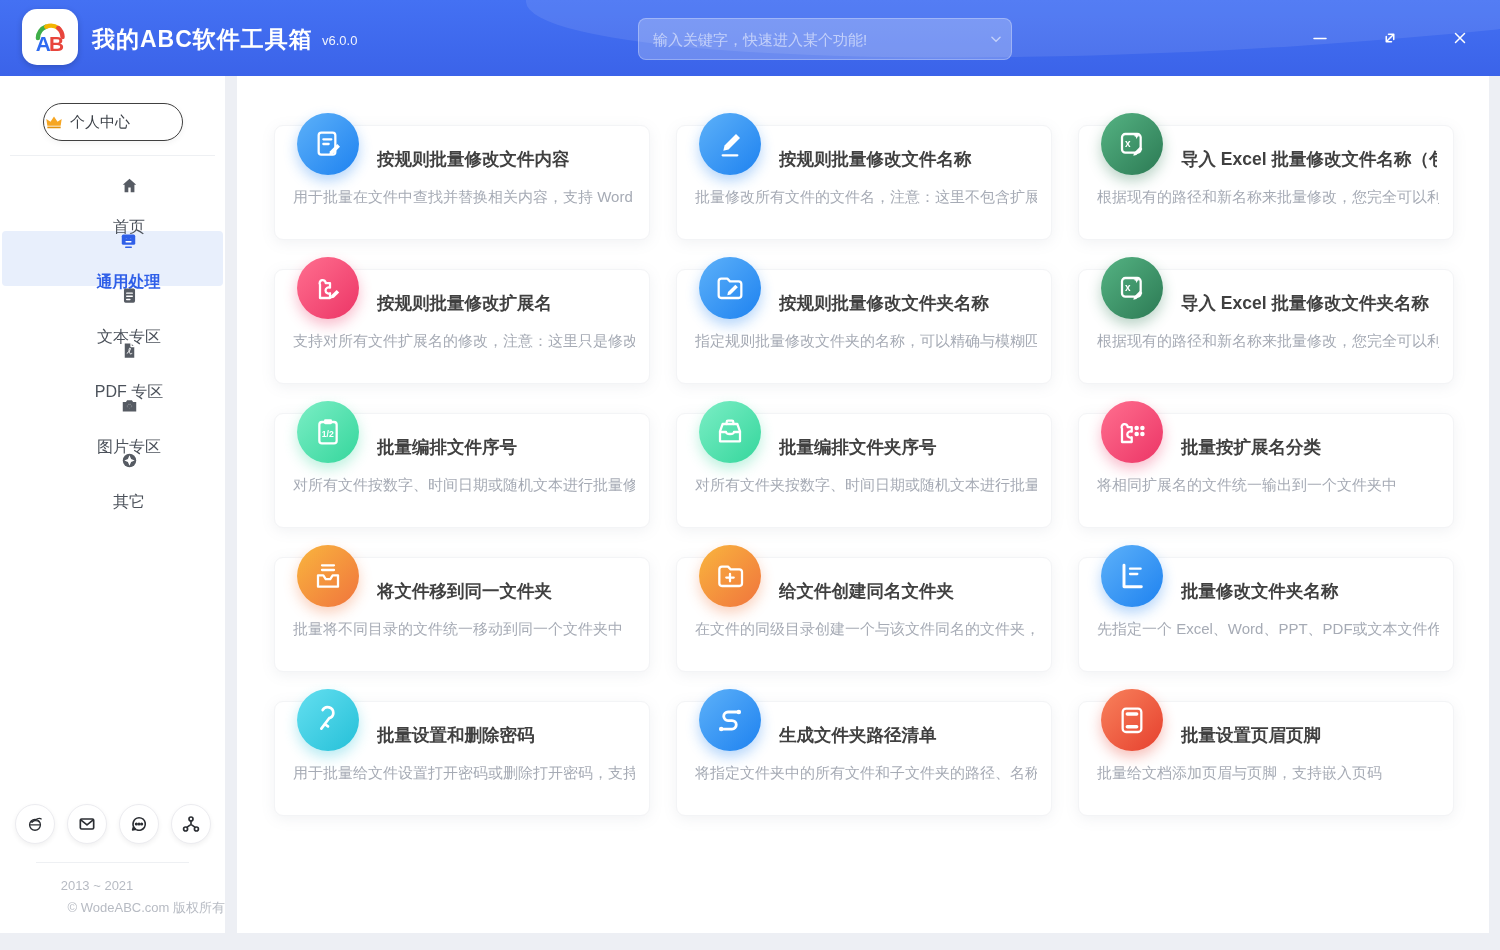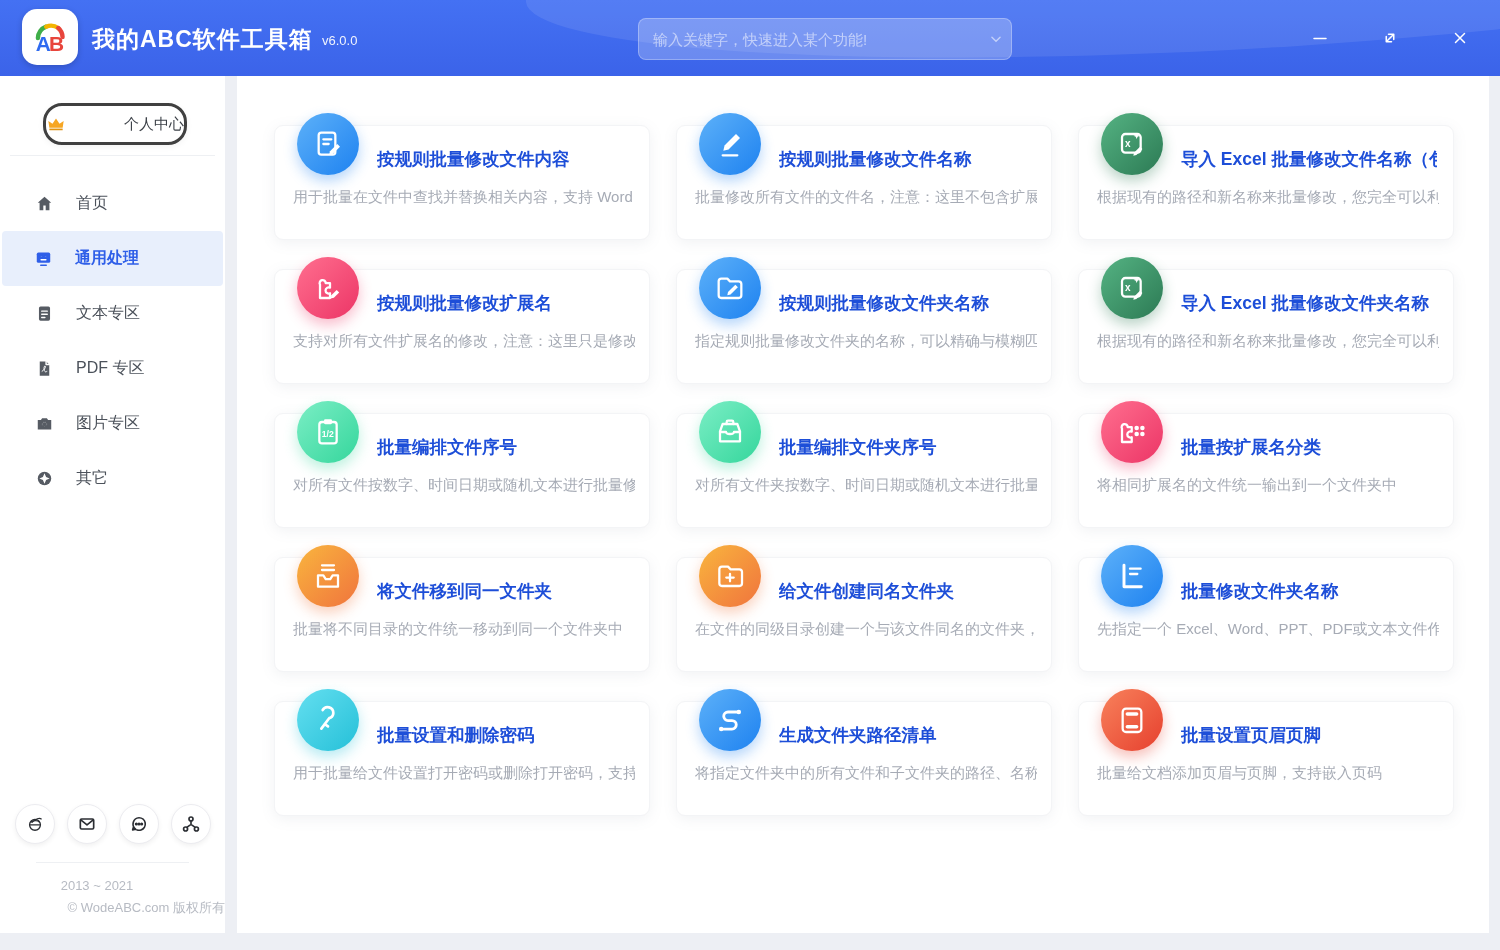--- a/index.html
+++ b/index.html
@@ -18,48 +18,48 @@
   .searchbox input{flex:1;height:100%;background:transparent;border:none;outline:none;
     padding:0 14px;font-size:15px;color:#fff;font-family:inherit;}
   .searchbox input::placeholder{color:rgba(255,255,255,.55);}
   .search-chevron{width:30px;height:100%;display:flex;align-items:center;justify-content:center;color:rgba(255,255,255,.55);}
   .win-controls{position:absolute;right:18px;top:0;height:76px;display:flex;align-items:center;gap:26px;z-index:3;}
   .win-btn{width:44px;height:40px;display:flex;align-items:center;justify-content:center;color:#fff;cursor:pointer;}
   .win-btn svg{width:18px;height:18px;}
   
   .sidebar{position:absolute;left:0;top:76px;width:225px;height:857px;background:#fff;}
   .profile-btn{position:absolute;left:43px;top:27px;width:138px;height:36px;background:#fff;
-    border:3px solid #404040;border-radius:19px;box-shadow:0 2px 6px rgba(0,0,0,.05);
-    display:flex;align-items:center;justify-content:space-between;gap:6px;font-size:15px;color:#3a3f46;cursor:pointer;}
+    border:1px solid #404040;border-radius:19px;box-shadow:0 2px 6px rgba(0,0,0,.05);
+    display:flex;align-items:center;justify-content:flex-start;gap:6px;font-size:15px;color:#3a3f46;cursor:pointer;}
   .profile-btn .icon{width:20px;height:20px;}
   .side-divider{position:absolute;left:10px;right:10px;top:79px;height:1px;background:#eef0f3;}
   .nav{position:absolute;left:0;top:100px;right:0;}
   .nav-item{height:55px;display:flex;align-items:center;padding-left:35px;gap:22px;
-    color:#4c525b;font-size:16px;cursor:pointer;margin:0 2px 0 0;}
+    color:#4c525b;font-size:16px;cursor:pointer;margin:0 2px 0 0;flex-direction:column;}
   .nav-item .icon{width:19px;height:19px;color:#565b63;flex:0 0 auto;}
   .nav-item.active{background:#e8effc;color:#2f5fe8;font-weight:700;border-radius:4px;margin:0 2px;padding-left:32px;}
   .nav-item.active .icon{color:#2f5fe8;}
   .social-row{position:absolute;left:0;top:728px;width:225px;display:flex;justify-content:center;gap:12px;}
   .social-btn{width:38px;height:38px;border-radius:50%;background:#fff;border:1px solid #ececf0;
     box-shadow:0 2px 5px rgba(0,0,0,.06);display:flex;align-items:center;justify-content:center;cursor:pointer;color:#2b2e33;}
   .social-btn .icon{width:20px;height:20px;}
   .side-divider2{position:absolute;left:36px;right:36px;top:786px;height:1px;background:#eef0f3;}
   .copy1{position:absolute;left:0;top:802px;width:194px;text-align:center;color:#b7bbc3;font-size:13px;}
   .copy2{position:absolute;left:0;top:823px;width:225px;text-align:right;color:#b7bbc3;font-size:13px;}
   
   .main{position:absolute;left:237px;top:76px;width:1252px;height:857px;background:#fff;}
   .card-grid{position:absolute;left:37px;top:49px;display:grid;
     grid-template-columns:repeat(3,374px);gap:29px 28px;}
   .tool-card{position:relative;width:374px;height:113px;background:#fff;border-radius:9px;
     border:1px solid #f3f4f6;box-shadow:0 3px 14px rgba(120,130,150,.10);cursor:pointer;}
   .card-icon{position:absolute;left:22px;top:-13px;width:62px;height:62px;border-radius:50%;
     display:flex;align-items:center;justify-content:center;}
   .card-icon svg{width:32px;height:32px;}
   .card-title{margin:0 16px 0 102px;padding-top:20px;height:26px;line-height:26px;
-    font-size:17.5px;font-weight:700;color:#1d4ed8;white-space:nowrap;overflow:hidden;}
+    font-size:17.5px;font-weight:700;color:#404040;white-space:nowrap;overflow:hidden;}
   .card-desc{margin:16px 14px 0 18px;font-size:15px;color:#a6abb5;
     white-space:nowrap;overflow:hidden;}
   .icon svg,.card-icon svg{display:block;}
 </style>
 </head>
 <body>
 
 <div class="titlebar">
   <div class="logo-box">
     <svg width="44" height="44" viewBox="0 0 40 40">

